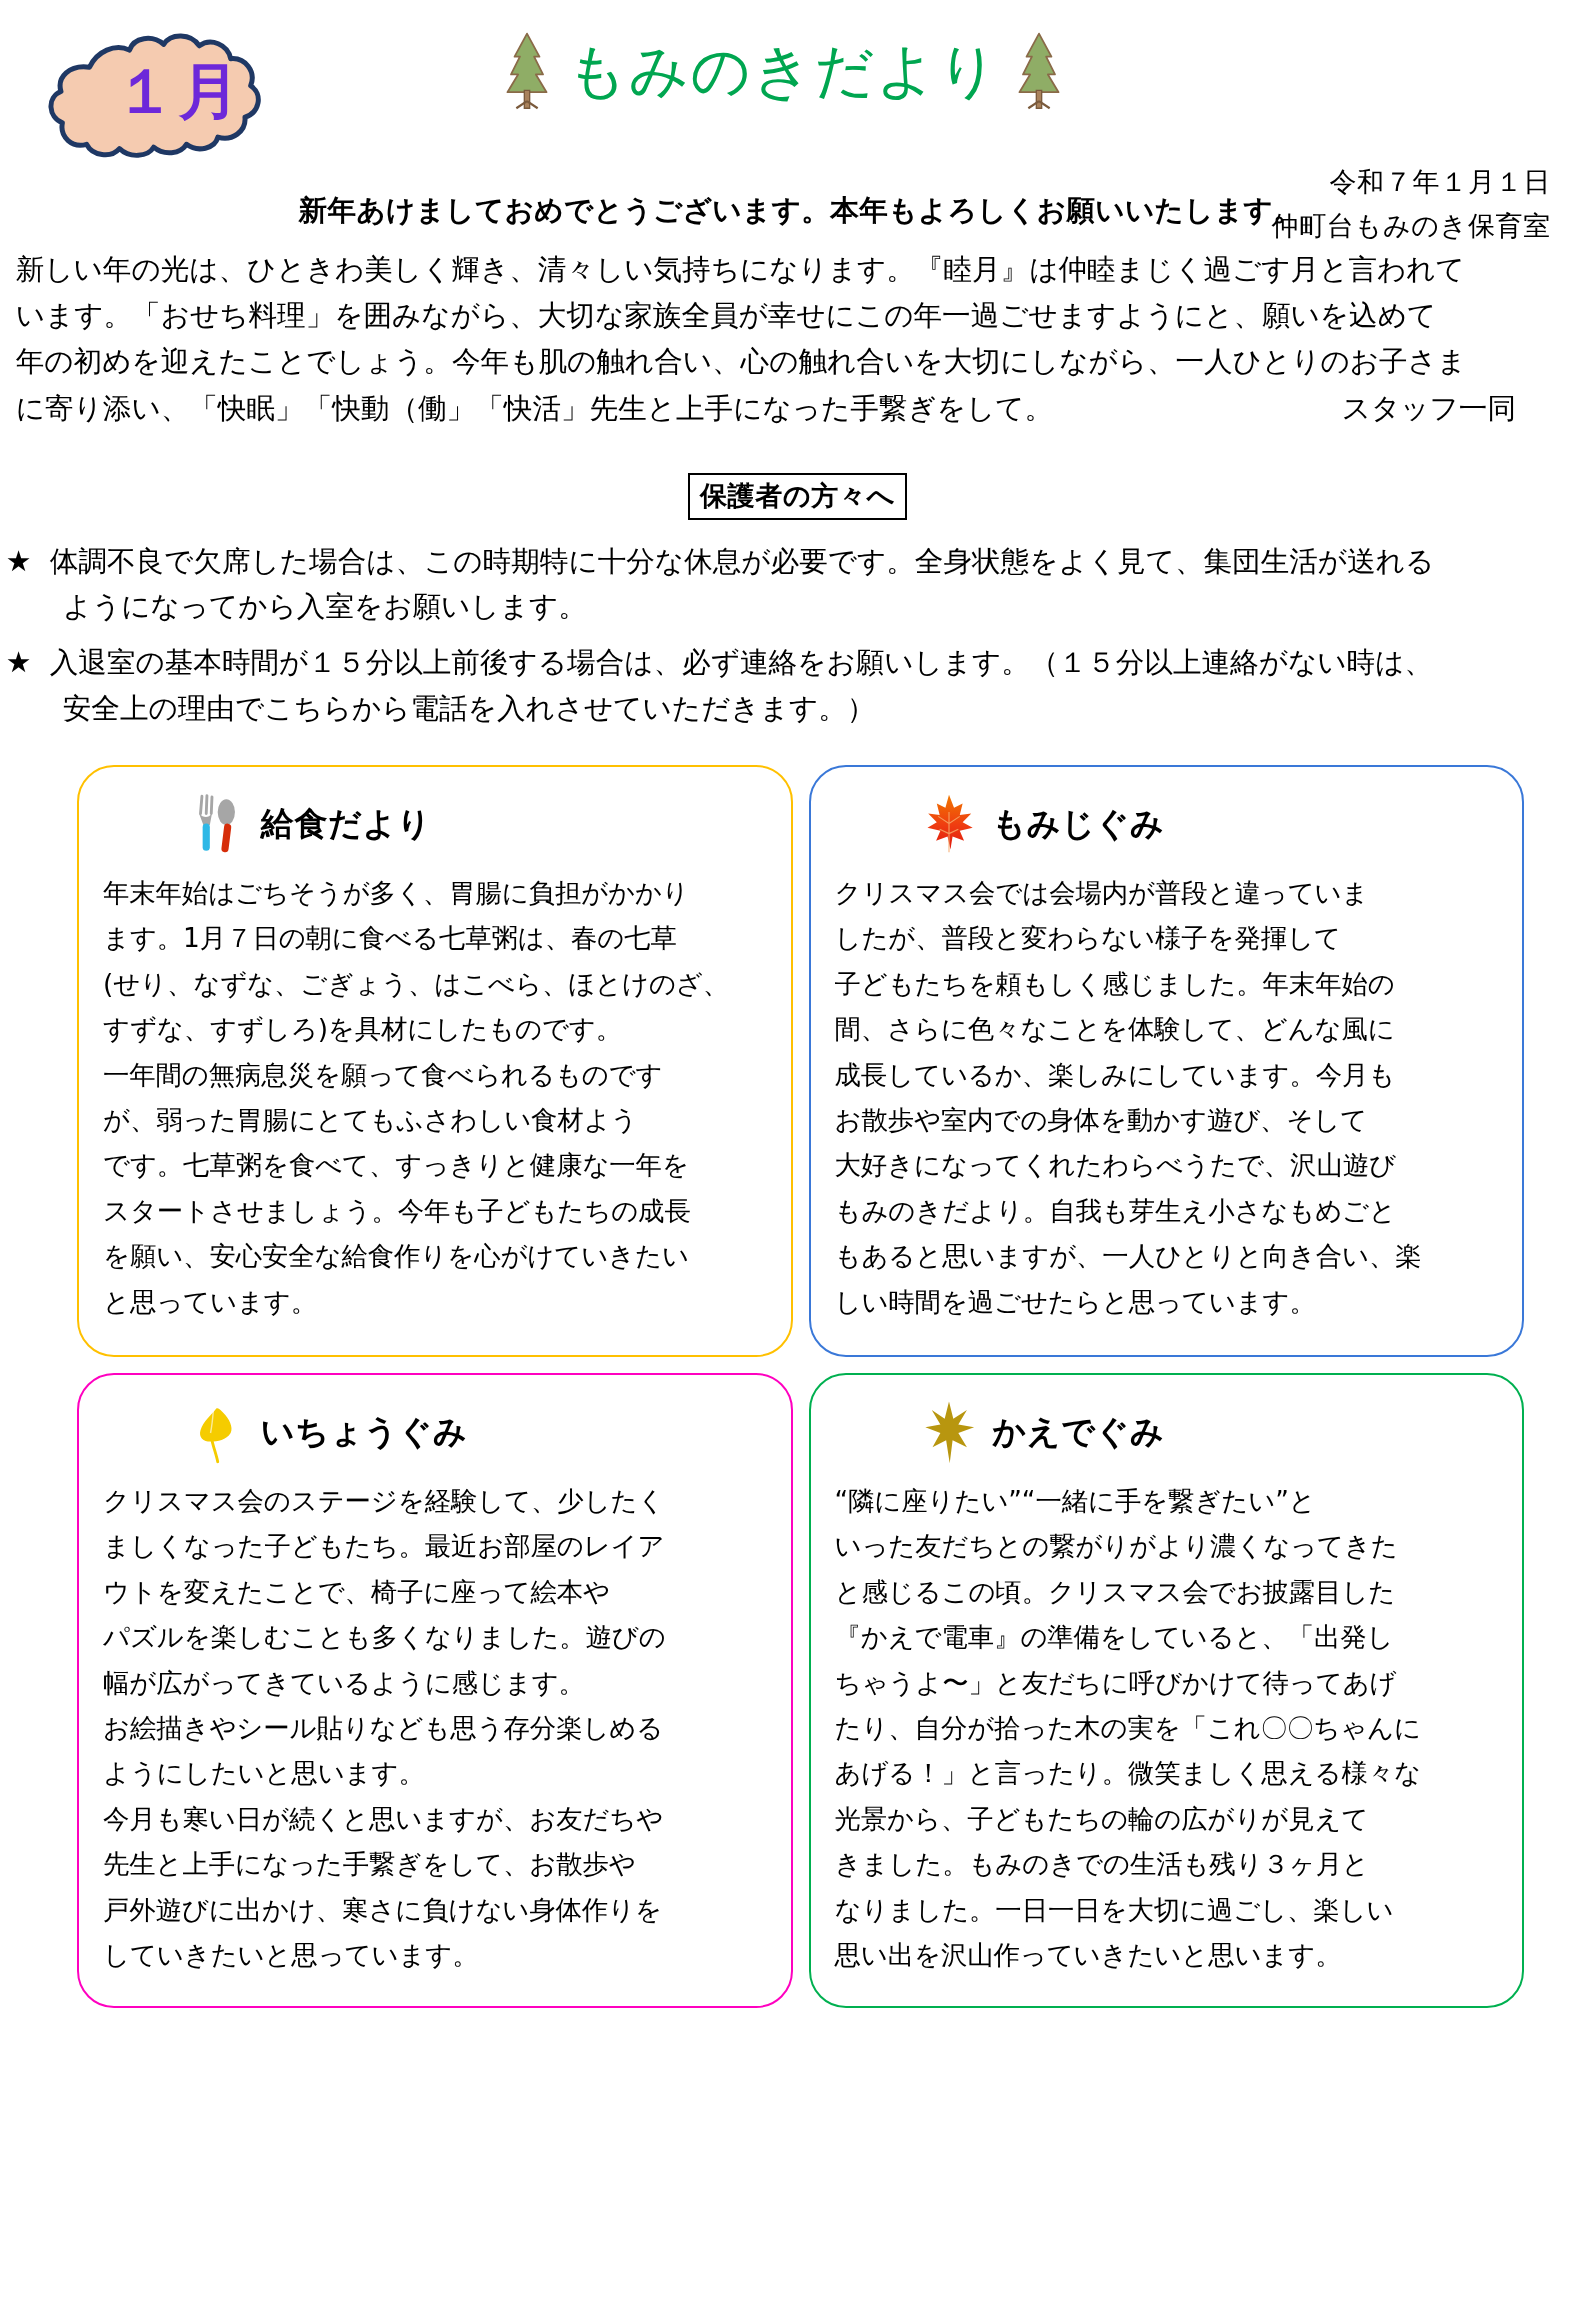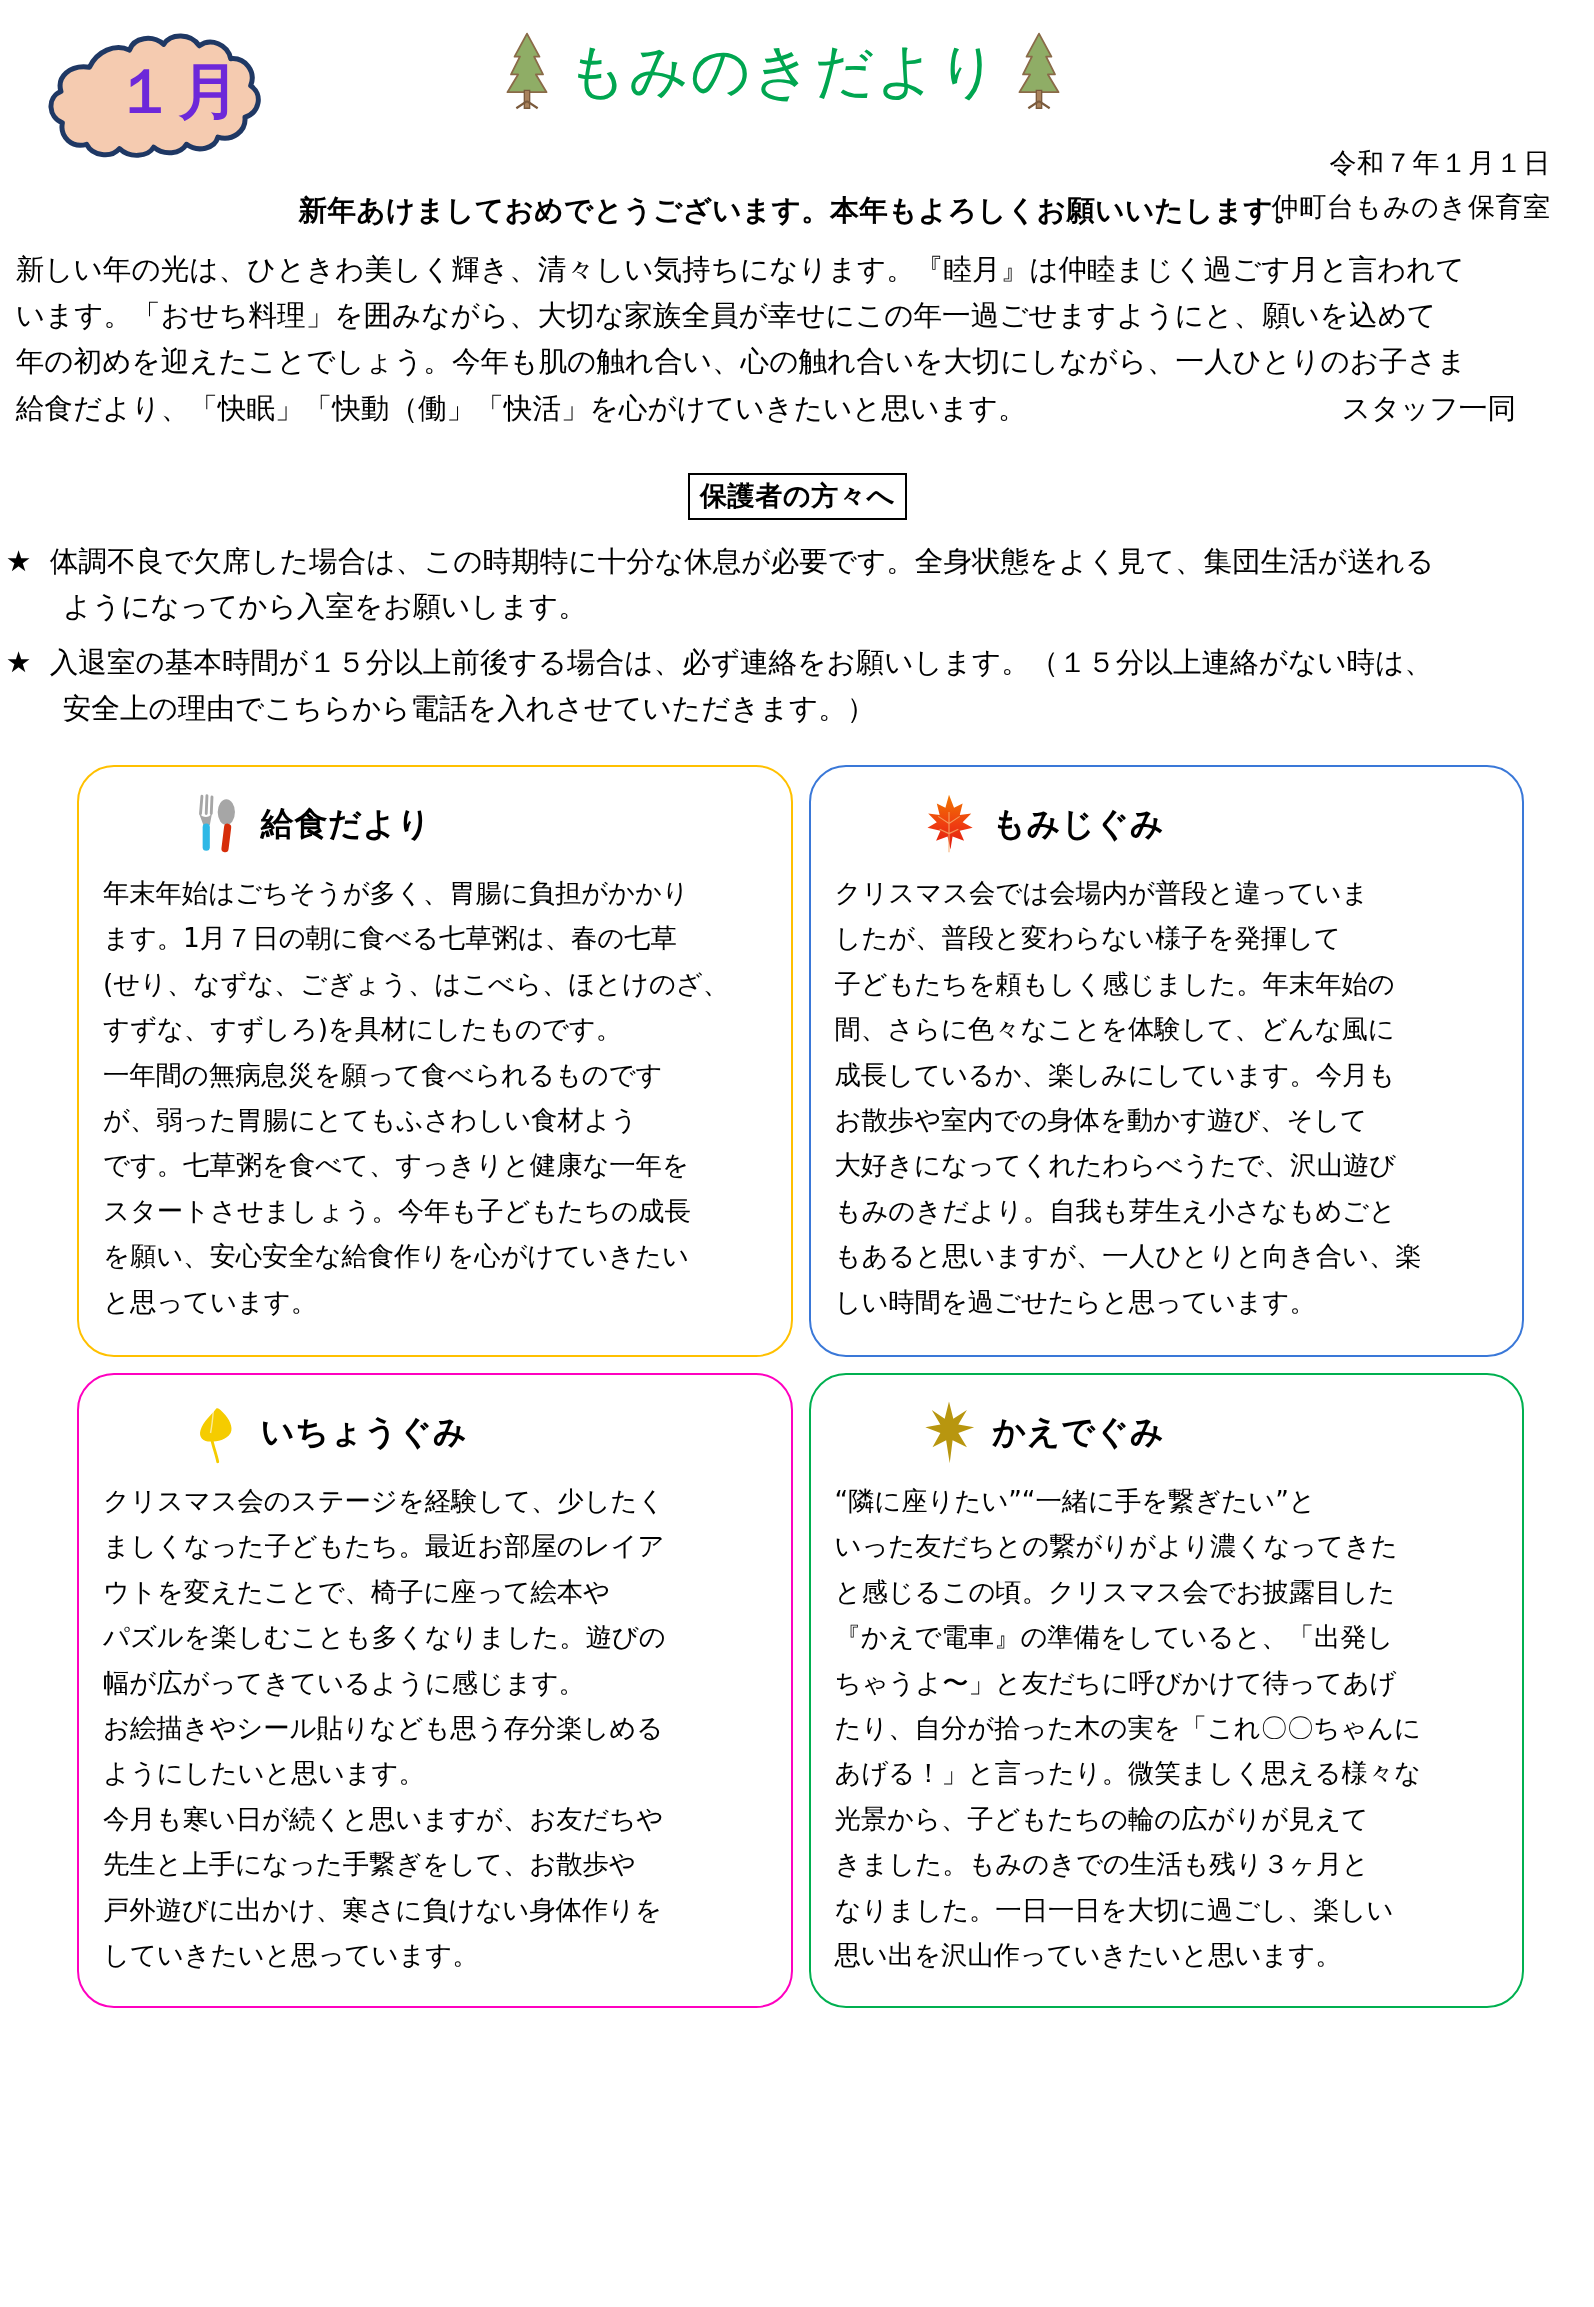--- a/index.html
+++ b/index.html
@@ -62,21 +62,21 @@
     letter-spacing: 1.4px;
     white-space: nowrap;
     line-height: 1;
     font-family: "DejaVu Sans", "Liberation Sans", sans-serif;
   }
 
   
   .issue-meta {
     position: absolute;
     right: 44px;
-    top: 141px;
+    top: 160px;
     text-align: right;
     font-size: 27px;
     line-height: 1.62;
     letter-spacing: 0.7px;
     font-family: "DejaVu Sans", "Liberation Sans", sans-serif;
   }
 
   
   .intro {
     margin-top: 13px;
@@ -215,21 +215,21 @@
     <div>仲町台もみのき保育室</div>
   </div>
 </div>
 
 <div class="intro">
   <div class="intro-greeting">新年あけましておめでとうございます。本年もよろしくお願いいたします。</div>
   <div class="intro-line">新しい年の光は、ひときわ美しく輝き、清々しい気持ちになります。『睦月』は仲睦まじく過ごす月と言われて</div>
   <div class="intro-line">います。「おせち料理」を囲みながら、大切な家族全員が幸せにこの年一過ごせますようにと、願いを込めて</div>
   <div class="intro-line">年の初めを迎えたことでしょう。今年も肌の触れ合い、心の触れ合いを大切にしながら、一人ひとりのお子さま</div>
   <div class="intro-line last">
-    <span>給食だより、「快眠」「快動（働」「快活」を心がけていきたいと思います。</span>
+    <span>に寄り添い、「快眠」「快動（働」「快活」先生と上手になった手繋ぎをして。</span>
     <span class="intro-signature">スタッフ一同</span>
   </div>
 </div>
 
 <div class="notice-section">
   <div class="notice-heading-wrap">
     <div class="notice-heading">保護者の方々へ</div>
   </div>
   <div class="notice-list">
 

